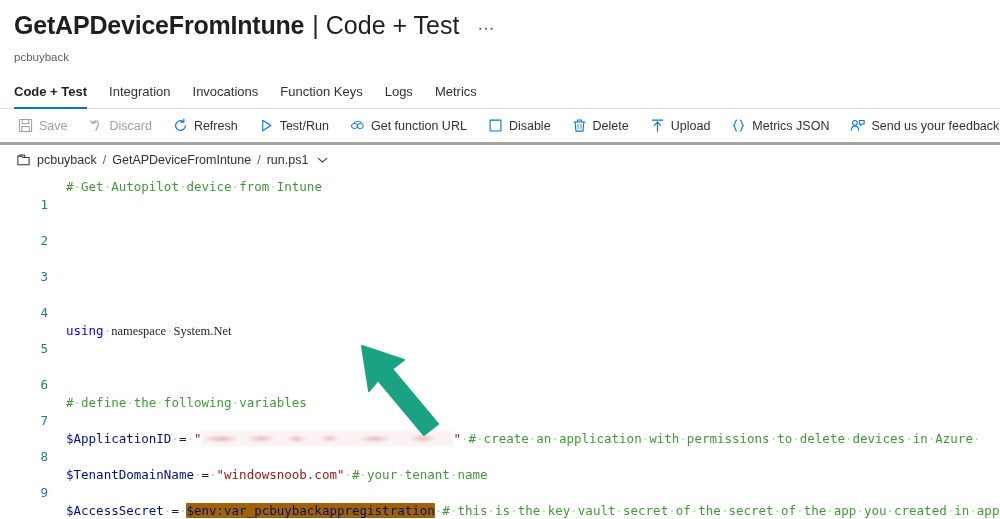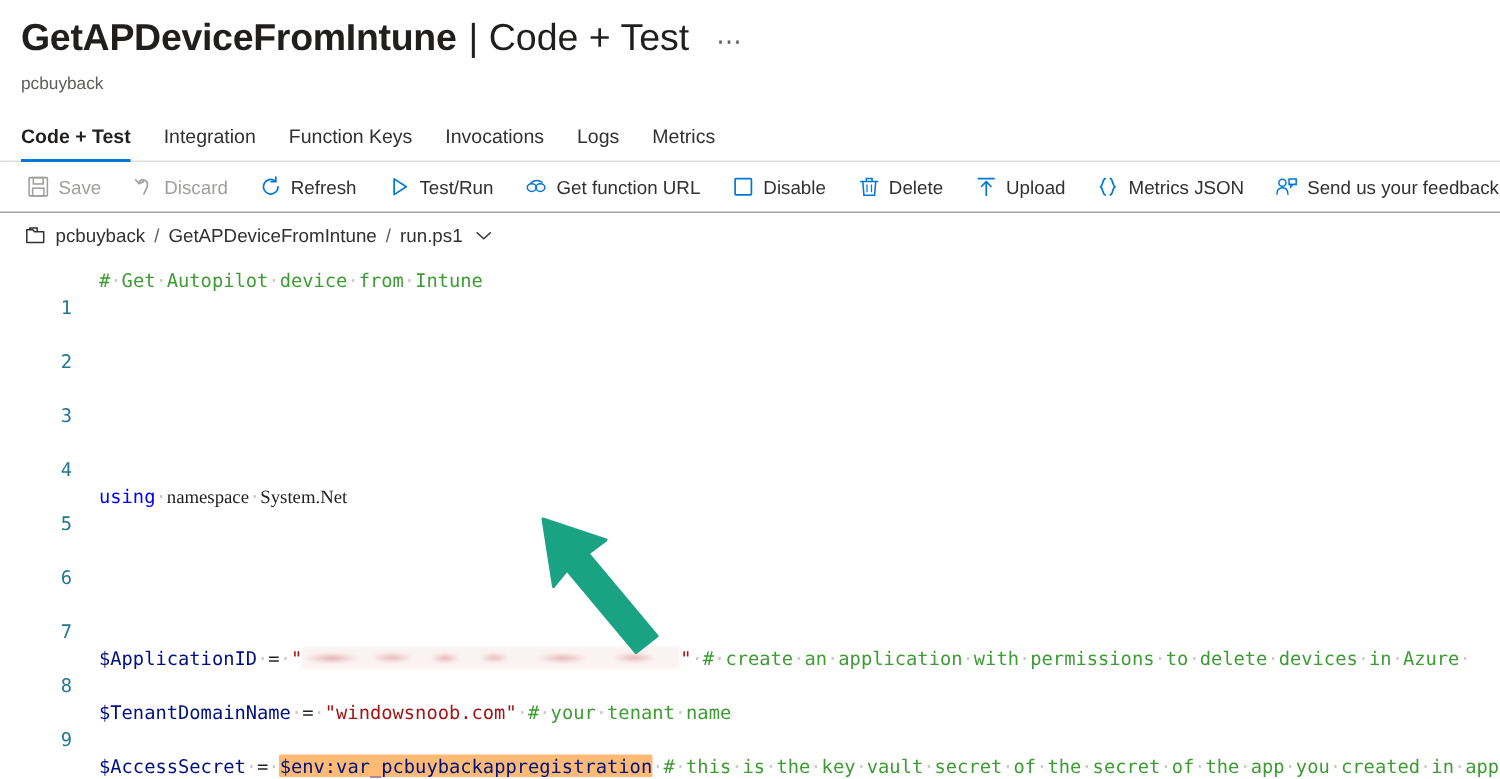--- a/index.html
+++ b/index.html
@@ -93,21 +93,21 @@
     height: 2px;
     background: #0078d4;
   }
 
   
   #command-bar {
     display: flex;
     align-items: center;
     height: 33px;
     padding-left: 18px;
-    border-bottom: 1px solid #a3a3a3;
+    border-bottom: 3px solid #a3a3a3;
     gap: 0;
   }
   .cmd {
     display: flex;
     align-items: center;
     gap: 6px;
     font-size: 12.5px;
     color: #323130;
     padding: 0 11px 0 0;
     margin-right: 10px;
@@ -188,21 +188,21 @@
   
   .t-comment  { color: #3f9c35; }
   .t-keyword  { color: #0000ff; margin-top: 48px; }
   .t-var      { color: #001080; }
   .t-string   { color: #a31515; }
   .t-plain    { color: #1f1f1f; font-family: Liberation Serif, serif; }
   .t-op       { color: #1f1f1f; }
   .t-punct    { color: #1f1f1f; }
   .ws         { color: #c8c8c8; }
   .hl-occurrence {
-    background: #fdba74;
+    background: #a16207;
     border-radius: 1px;
   }
 
   
   .redacted {
     display: inline-block;
     width: 252px;
     height: 15px;
     vertical-align: -3px;
     border-radius: 1px;
@@ -236,22 +236,22 @@
     <span class="title-sep">|</span>
     <span class="title-sub">Code + Test</span>
     <span class="title-ellipsis">⋯</span>
   </div>
   <div class="subtitle">pcbuyback</div>
 </div>
 
 <div id="tab-bar">
   <div class="tab active">Code + Test</div>
   <div class="tab">Integration</div>
+  <div class="tab">Invocations</div>
   <div class="tab">Function Keys</div>
-  <div class="tab">Invocations</div>
   <div class="tab">Logs</div>
   <div class="tab">Metrics</div>
 </div>
 
 <div id="command-bar">
 
   <div class="cmd disabled">
     <span class="ic">
       <svg width="15" height="15" viewBox="0 0 16 16" fill="none" stroke="#a19f9d" stroke-width="1.1">
         <rect x="1.5" y="1.5" width="13" height="13" rx="0.5"></rect>
@@ -401,20 +401,21 @@
     <span class="lineno">5</span>
     <span class="linecontent"><span class="t-keyword">using</span><span class="ws">·</span><span class="t-plain">namespace</span><span class="ws">·</span><span class="t-plain">System.Net</span></span>
   </div>
 
   <div class="code-line" style="top:90px">
     <span class="lineno">6</span>
   </div>
 
   <div class="code-line" style="top:108px">
     <span class="lineno">7</span>
+    <span class="linecontent"><span class="t-comment">#<span class="ws">·</span>define<span class="ws">·</span>the<span class="ws">·</span>following<span class="ws">·</span>variables</span></span>
   </div>
 
   <div class="code-line" style="top:126px">
     <span class="lineno">8</span>
     <span class="linecontent"><span class="t-var">$ApplicationID</span><span class="ws">·</span><span class="t-op">=</span><span class="ws">·</span><span class="t-string">"</span><span class="redacted"></span><span class="t-string">"</span><span class="ws">·</span><span class="t-comment">#<span class="ws">·</span>create<span class="ws">·</span>an<span class="ws">·</span>application<span class="ws">·</span>with<span class="ws">·</span>permissions<span class="ws">·</span>to<span class="ws">·</span>delete<span class="ws">·</span>devices<span class="ws">·</span>in<span class="ws">·</span>Azure<span class="ws">·</span></span></span>
   </div>
 
   <div class="code-line" style="top:144px">
     <span class="lineno">9</span>
     <span class="linecontent"><span class="t-var">$TenantDomainName</span><span class="ws">·</span><span class="t-op">=</span><span class="ws">·</span><span class="t-string">"windowsnoob.com"</span><span class="ws">·</span><span class="t-comment">#<span class="ws">·</span>your<span class="ws">·</span>tenant<span class="ws">·</span>name</span></span>

